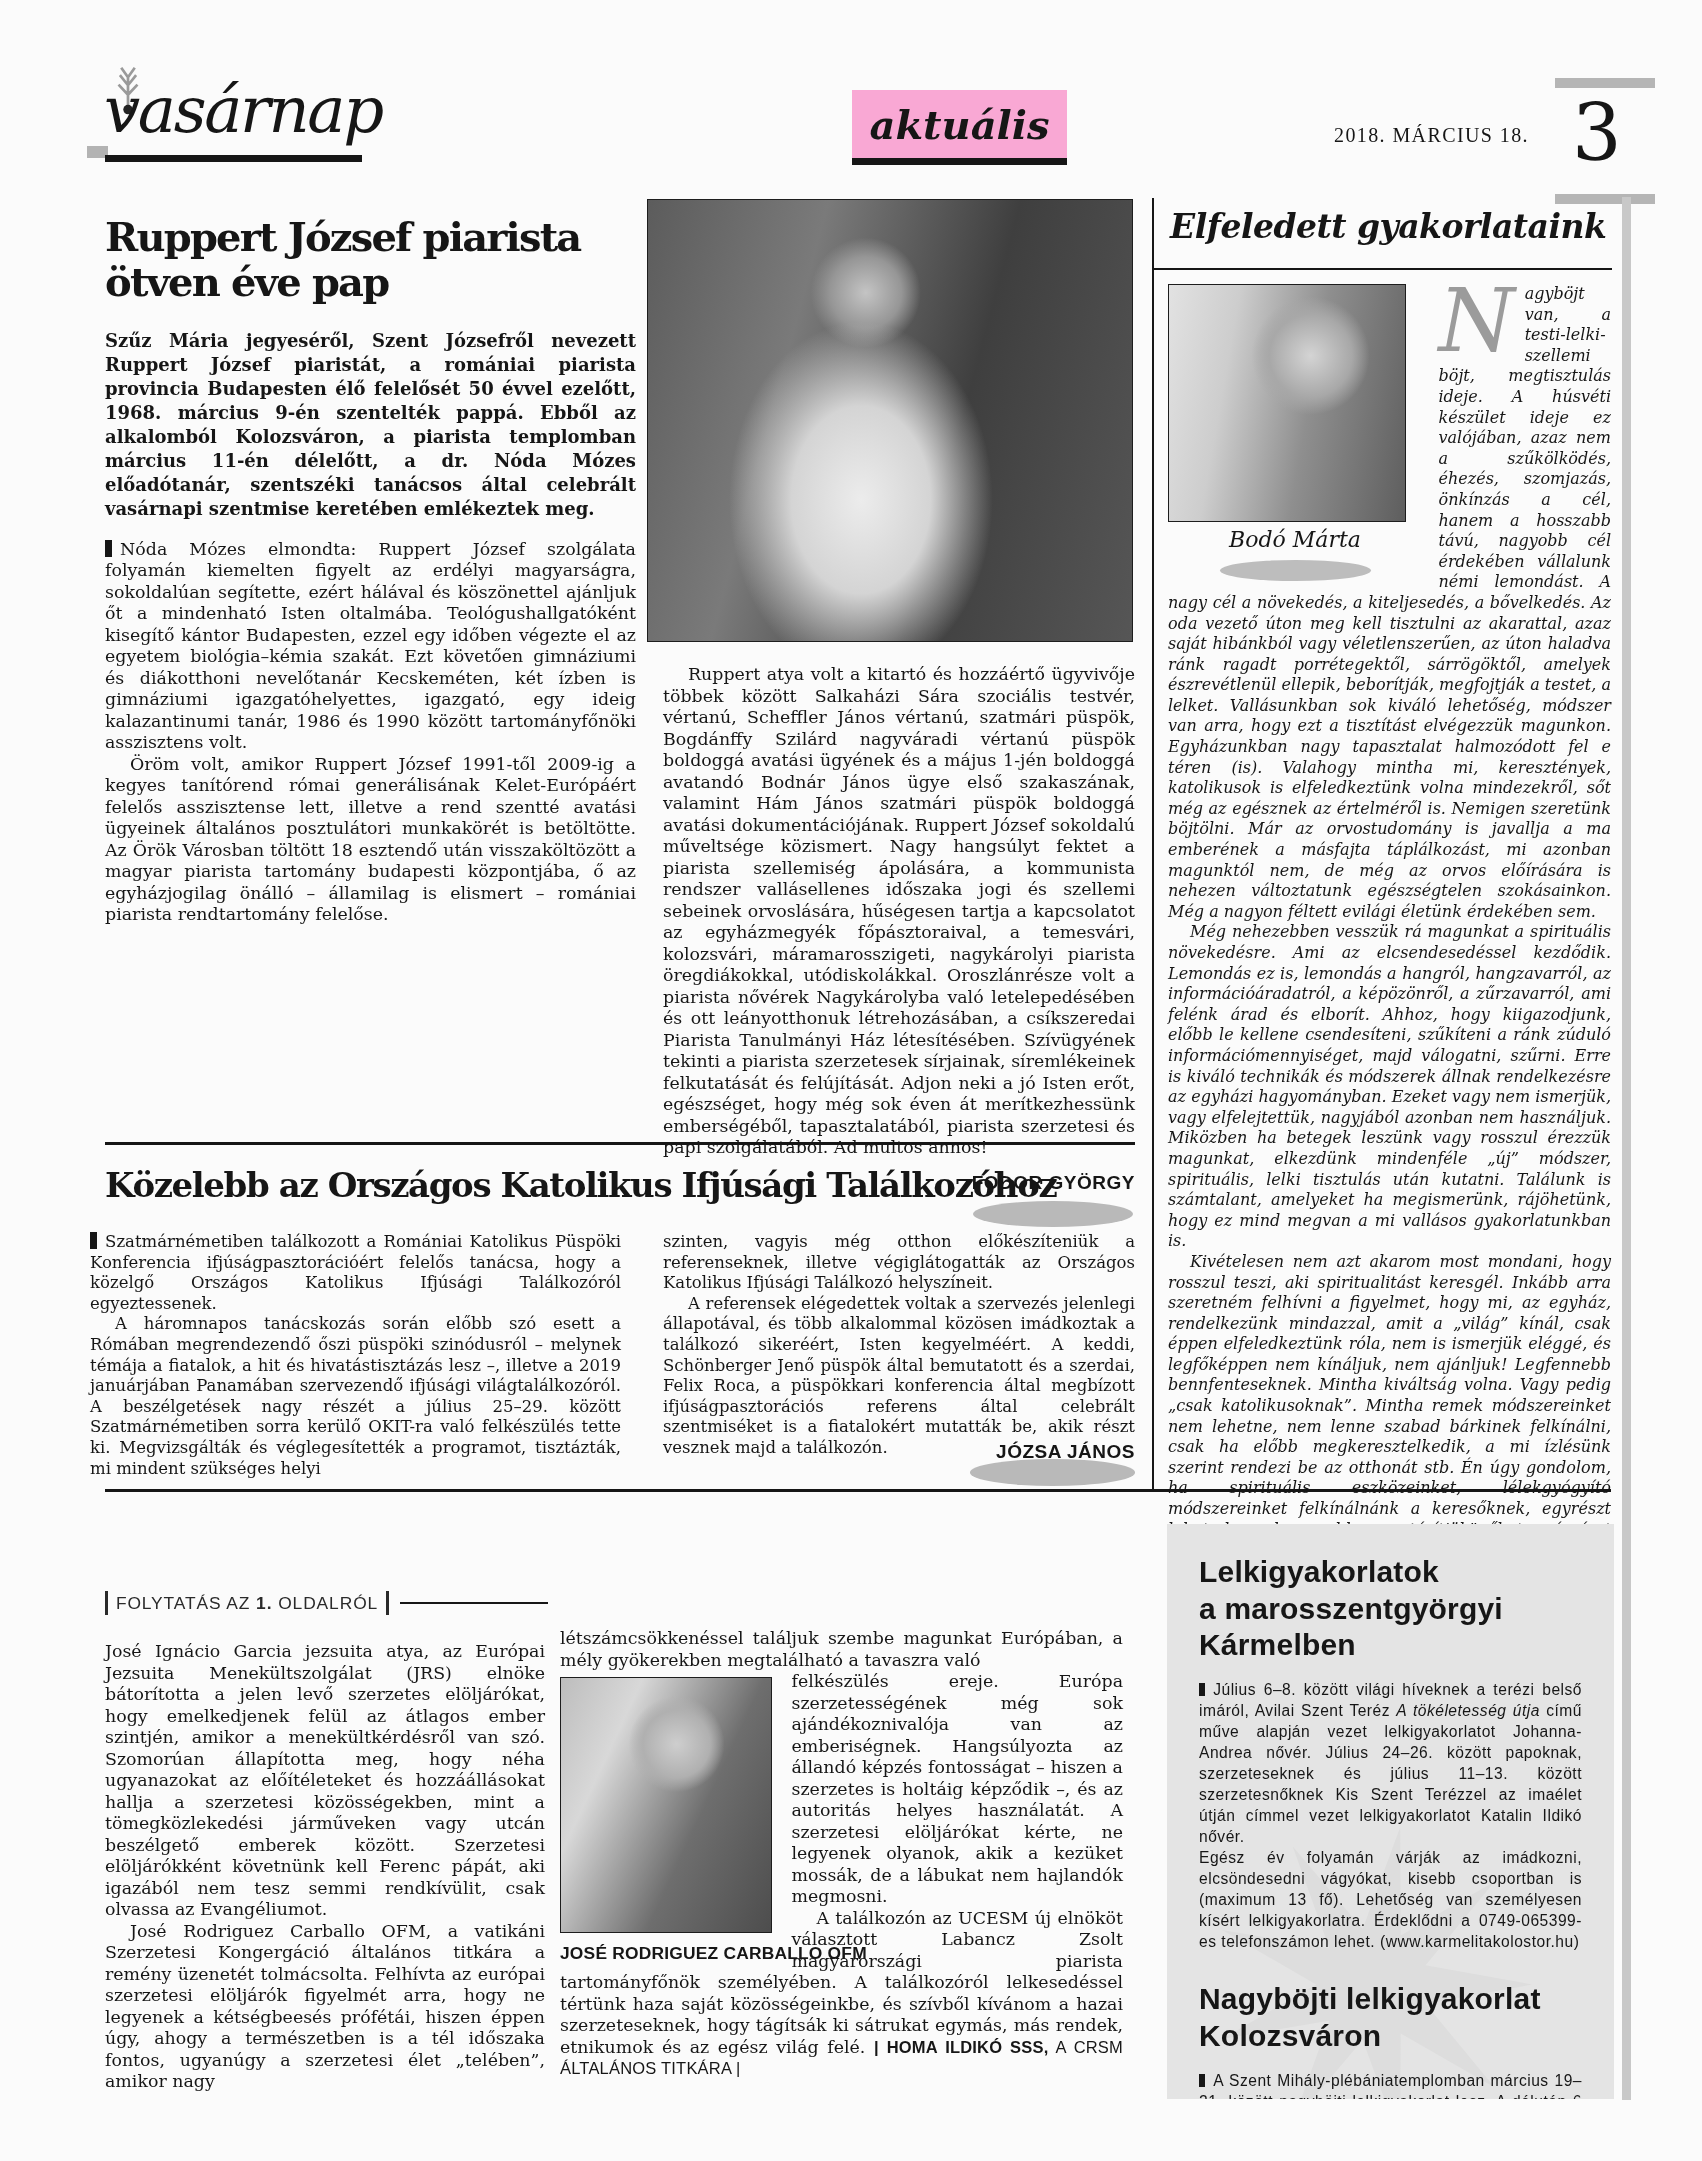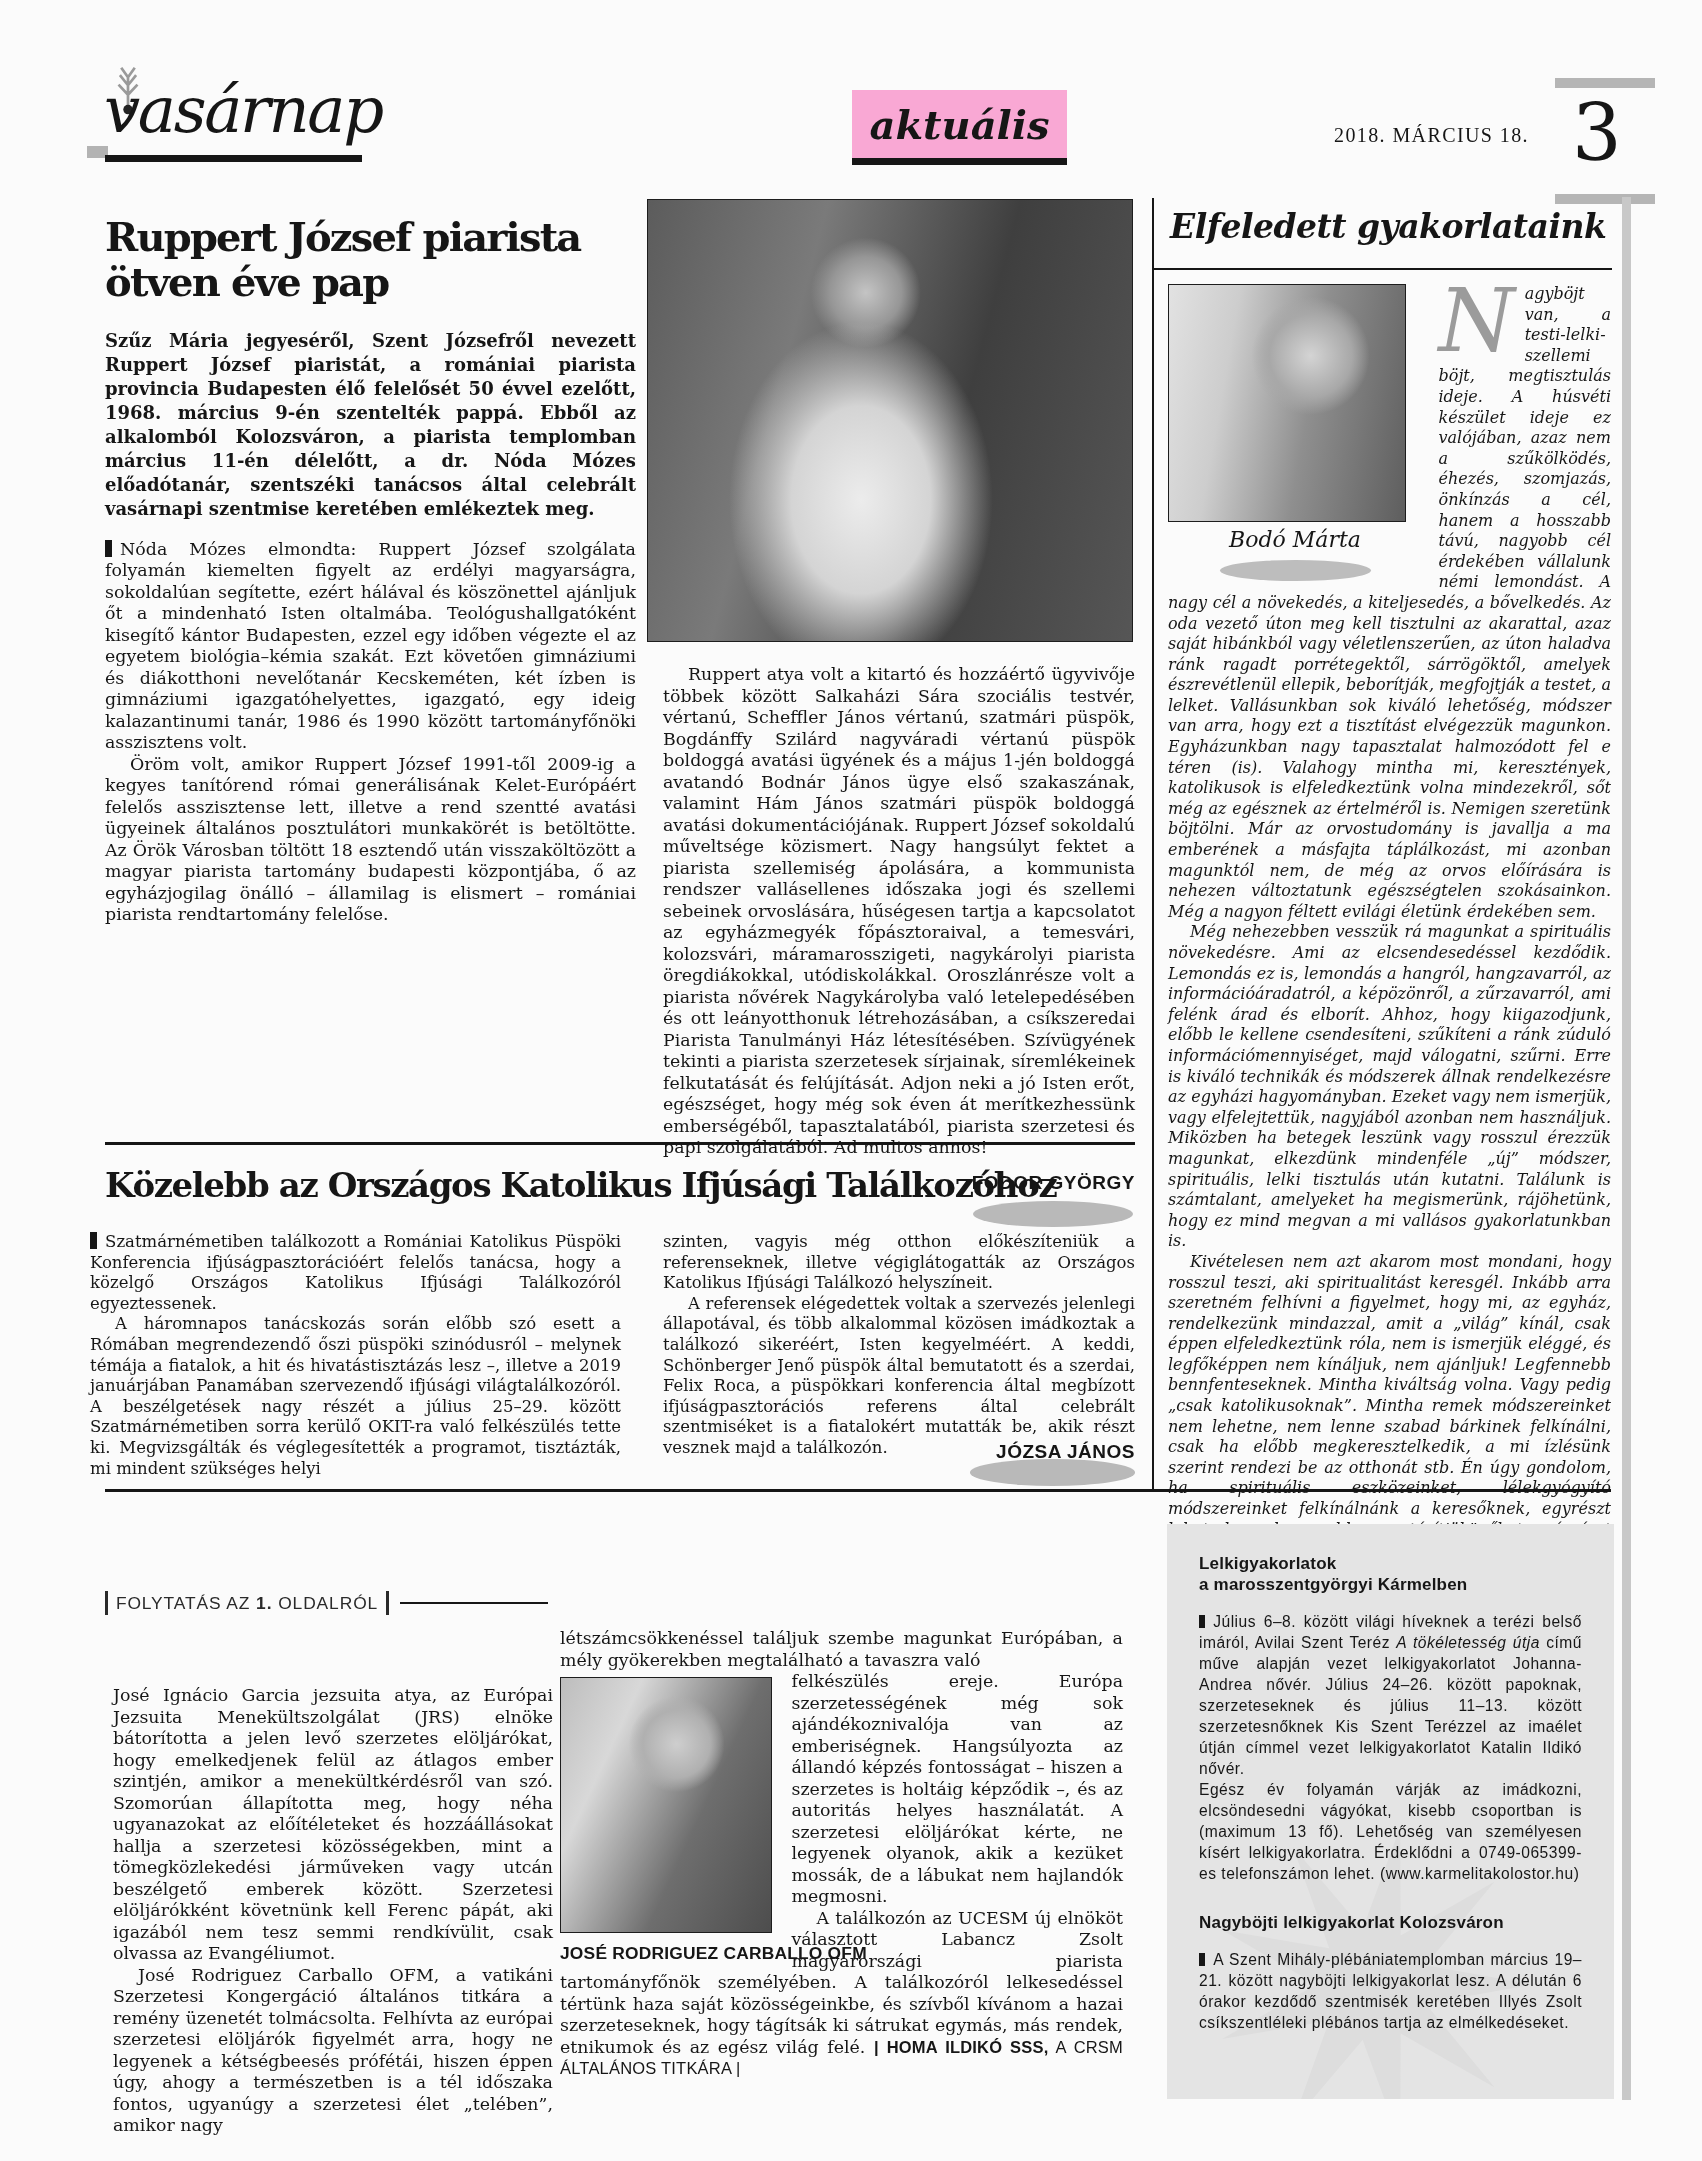--- a/index.html
+++ b/index.html
@@ -70,21 +70,21 @@
   .opphoto-block{float:left;width:254px;margin:0 16.5px 6.4px 0;}
   .opcaption{font-style:italic;font-size:22px;text-align:center;margin-top:8.2px;}
   .opoval{width:151px;height:21px;margin:9.2px auto 0;background:#bdbdbd;border-radius:50%;}
   .dropcap{float:left;font-size:87px;line-height:69px;color:#9b9b9b;
            font-style:italic;margin:2.7px 10px 0 0;}
   .opbody .indent{text-indent:22px;}
 
   
   .box{background:#e4e4e4;overflow:hidden;}
   .boxinner{position:relative;padding:30px 32px;z-index:1;}
-  .btitle{font-family:"Liberation Sans",sans-serif;font-weight:bold;font-size:17px;
+  .btitle{font-family:"Liberation Sans",sans-serif;font-weight:bold;font-size:30px;
           line-height:1.22;white-space:pre-line;margin-bottom:15.6px;letter-spacing:0.2px;}
   .box p{font-family:"Liberation Sans",sans-serif;font-size:15.6px;line-height:21px;
          letter-spacing:0.5px;text-align:justify;}
   .box .btitle2{margin-top:29px;}
   .star{position:absolute;bottom:-50px;left:41px;z-index:0;opacity:0.55;}
 
   .edge{background:#c8c8c8;}
 </style>
 </head>
 <body>
@@ -145,21 +145,21 @@
 
   <div class="abs cont" style="left:105px;top:1591px;width:443px;">
     <span class="cbar" style="margin-left:0;"></span>
     <span>FOLYTATÁS AZ</span>&nbsp;
     <b>1.</b>&nbsp;
     <span>OLDALRÓL</span>
     <span class="cbar"></span>
     <span class="cline"></span>
   </div>
 
-  <div class="abs body38" style="left:113px;top:1641px;width:440px;margin-top:44px;">
+  <div class="abs body38" style="left:105px;top:1641px;width:440px;">
     <p>José Ignácio Garcia jezsuita atya, az Európai Jezsuita Menekültszolgálat (JRS) elnöke bátorította a jelen levő szerzetes elöljárókat, hogy emelkedjenek felül az átlagos ember szintjén, amikor a menekültkérdésről van szó. Szomorúan állapította meg, hogy néha ugyanazokat az előítéleteket és hozzáállásokat hallja a szerzetesi közösségekben, mint a tömegközlekedési járműveken vagy utcán beszélgető emberek között. Szerzetesi elöljárókként követnünk kell Ferenc pápát, aki igazából nem tesz semmi rendkívülit, csak olvassa az Evangéliumot.</p>
     <p class="indent">José Rodriguez Carballo OFM, a vatikáni Szerzetesi Kongergáció általános titkára a remény üzenetét tolmácsolta. Felhívta az európai szerzetesi elöljárók figyelmét arra, hogy ne legyenek a kétségbeesés prófétái, hiszen éppen úgy, ahogy a természetben is a tél időszaka fontos, ugyanúgy a szerzetesi élet „telében”, amikor nagy</p>
   </div>
 
   <div class="abs body38" style="left:560px;top:1628px;width:563px;">
     <p>létszámcsökkenéssel találjuk szembe magunkat Európában, a mély gyökerekben megtalálható a tavaszra való</p>
     <div class="photo3wrap">
       <div class="photo photo3" style="width:212px;height:256px;"></div>
       <div class="caption3">JOSÉ RODRIGUEZ CARBALLO OFM</div>
     </div>

